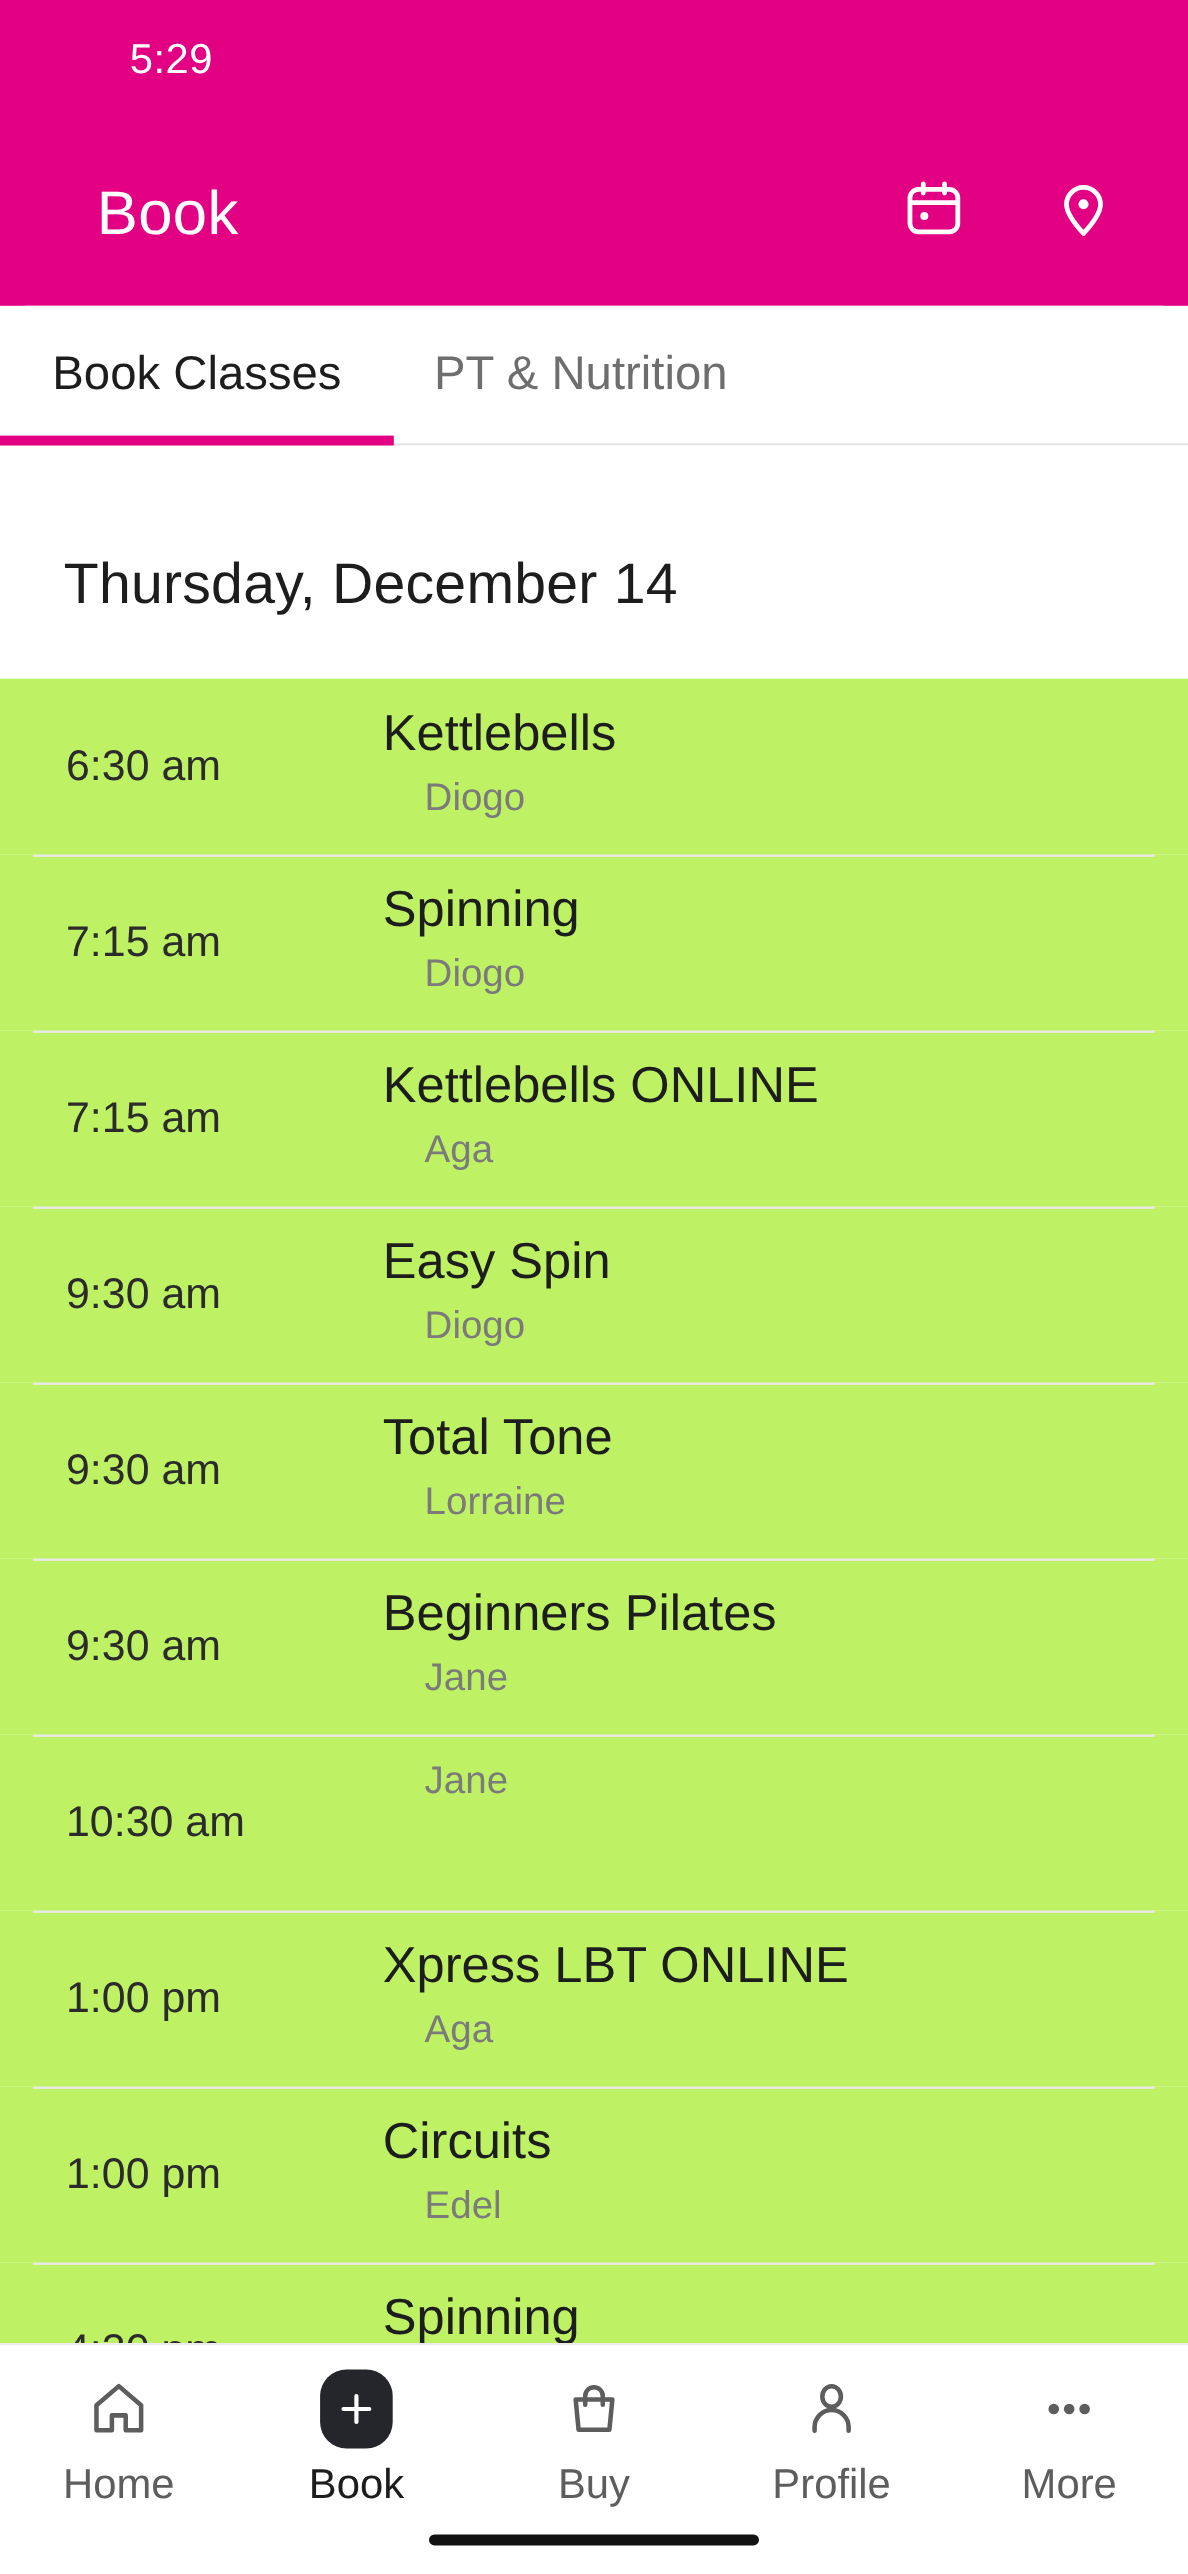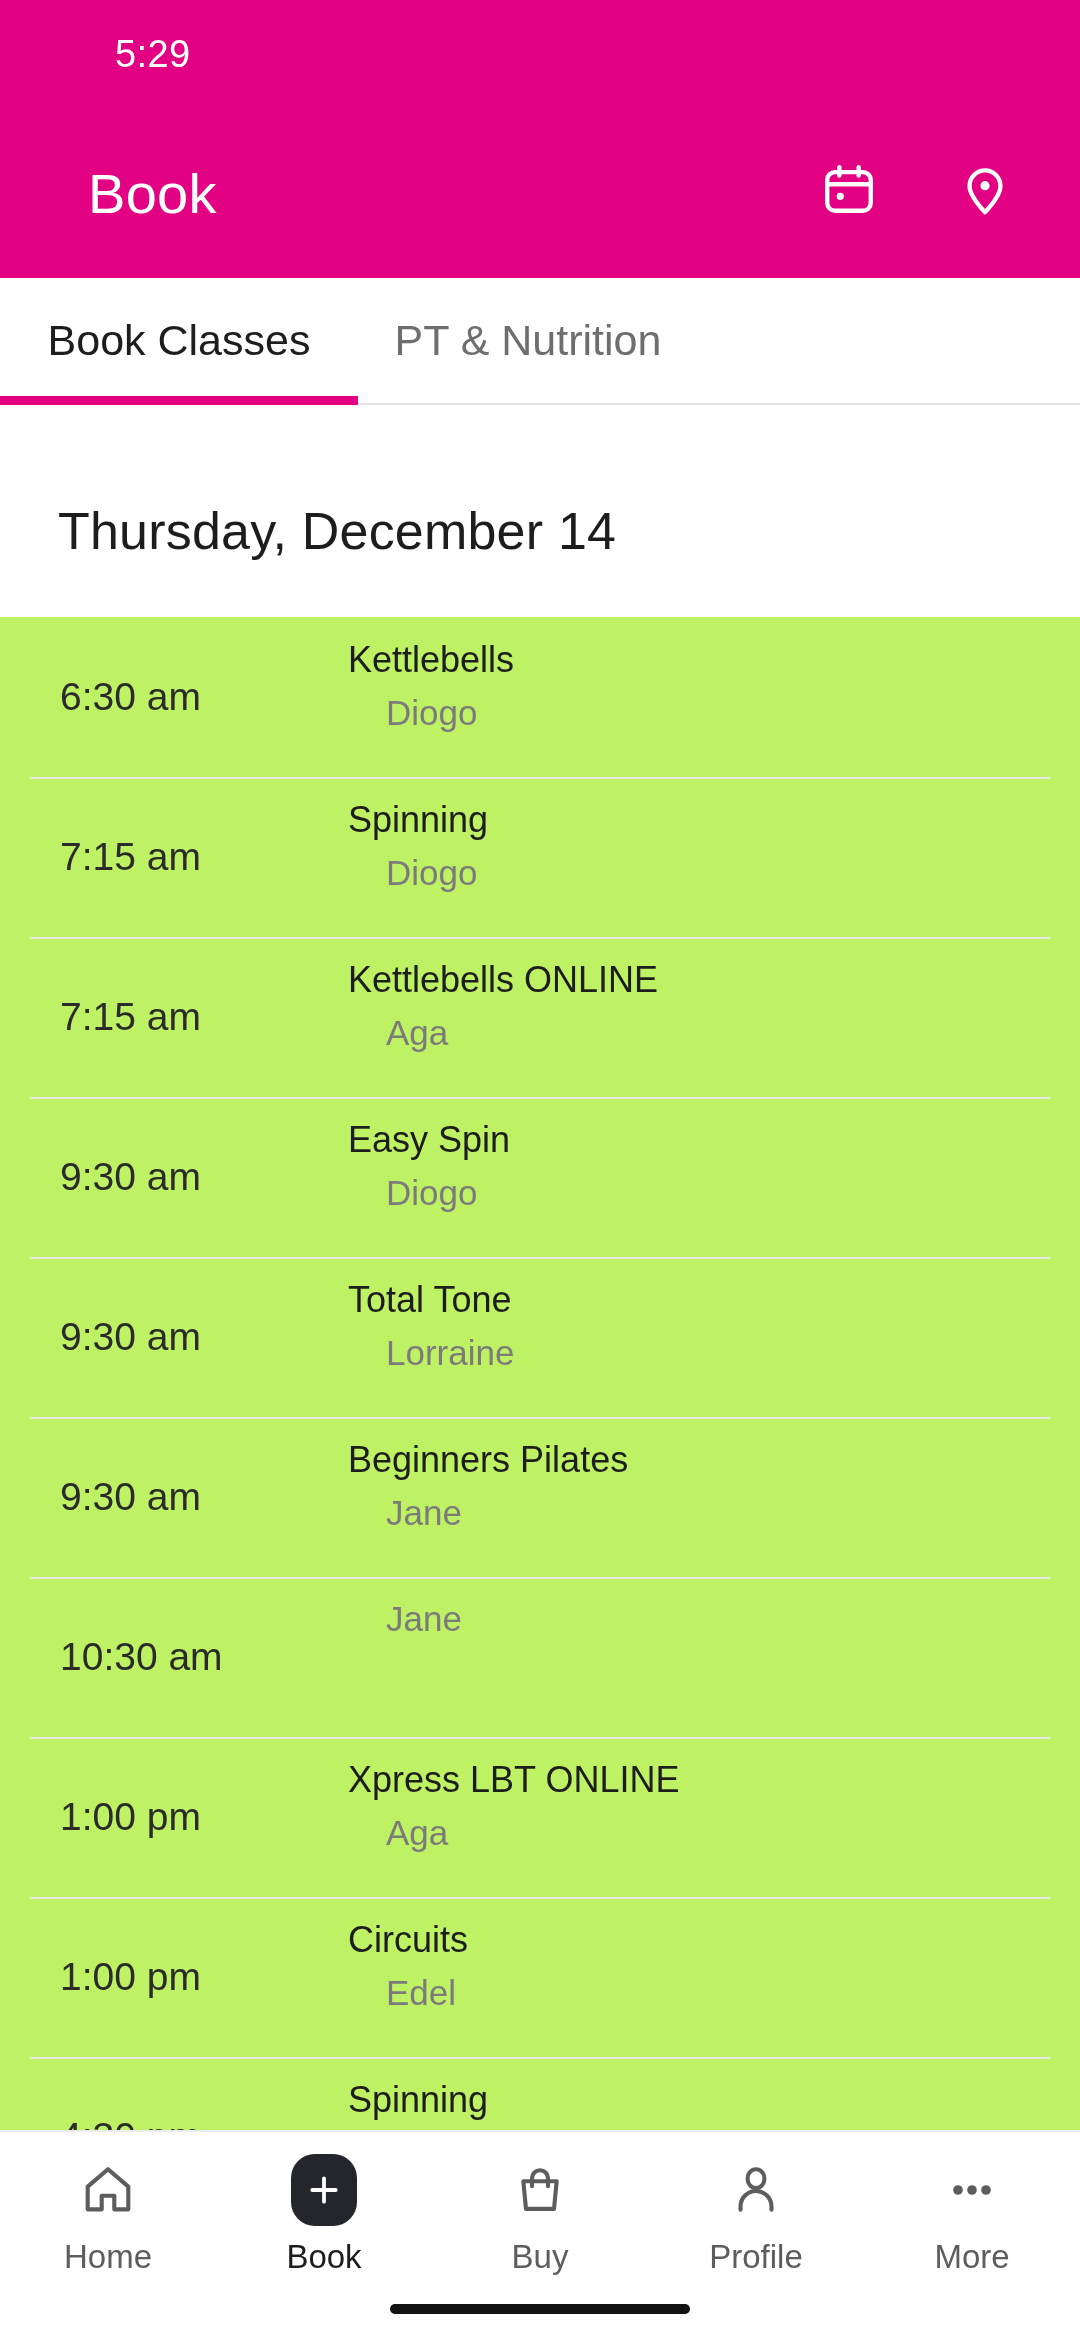--- a/index.html
+++ b/index.html
@@ -19,22 +19,21 @@
   
   .header {
     background:#e20083;
     flex:0 0 auto;
     height:278px;
     position:relative;
   }
   .statusbar {
     height:108px;
     display:flex; align-items:center;
-    padding-left:77px;
-    margin-left:38px;
+    padding-left:118px;
   }
   .status-time {
     color:#ffffff;
     font-size:38px;
     letter-spacing:.4px;
   }
   .appbar {
     height:170px;
     display:flex; align-items:center;
     padding:0 58px 0 88px;
@@ -122,21 +121,21 @@
   .class-time {
     flex:0 0 auto;
     width:280px;
     font-size:39px;
     color:#2b2b2b;
     padding-top:36px;
     text-align:left;
   }
   .class-info { flex:1 1 auto; padding-left:8px; }
   .class-name {
-    font-size:36px;
+    font-size:46px;
     color:#1d1d1d;
     line-height:1.18;
     margin-bottom:12px;
   }
   .class-instructor {
     font-size:35px;
     color:#7b7b7b;
     line-height:1.15;
     margin-left:38px;
   }
@@ -156,21 +155,21 @@
     display:flex; flex-direction:column;
     align-items:center;
     gap:14px;
     background:transparent; border:none;
   }
   .nav-icon {
     height:72px; width:72px;
     display:flex; align-items:center; justify-content:center;
   }
   .nav-label {
-    font-size:33px;
+    font-size:38px;
     color:#5d5d5d;
     line-height:1;
   }
   .nav-item.active .nav-label { color:#1d1d1d; }
   .book-pill {
     width:66px; height:72px;
     background:#25262b;
     border-radius:24px;
     display:flex; align-items:center; justify-content:center;
   }

